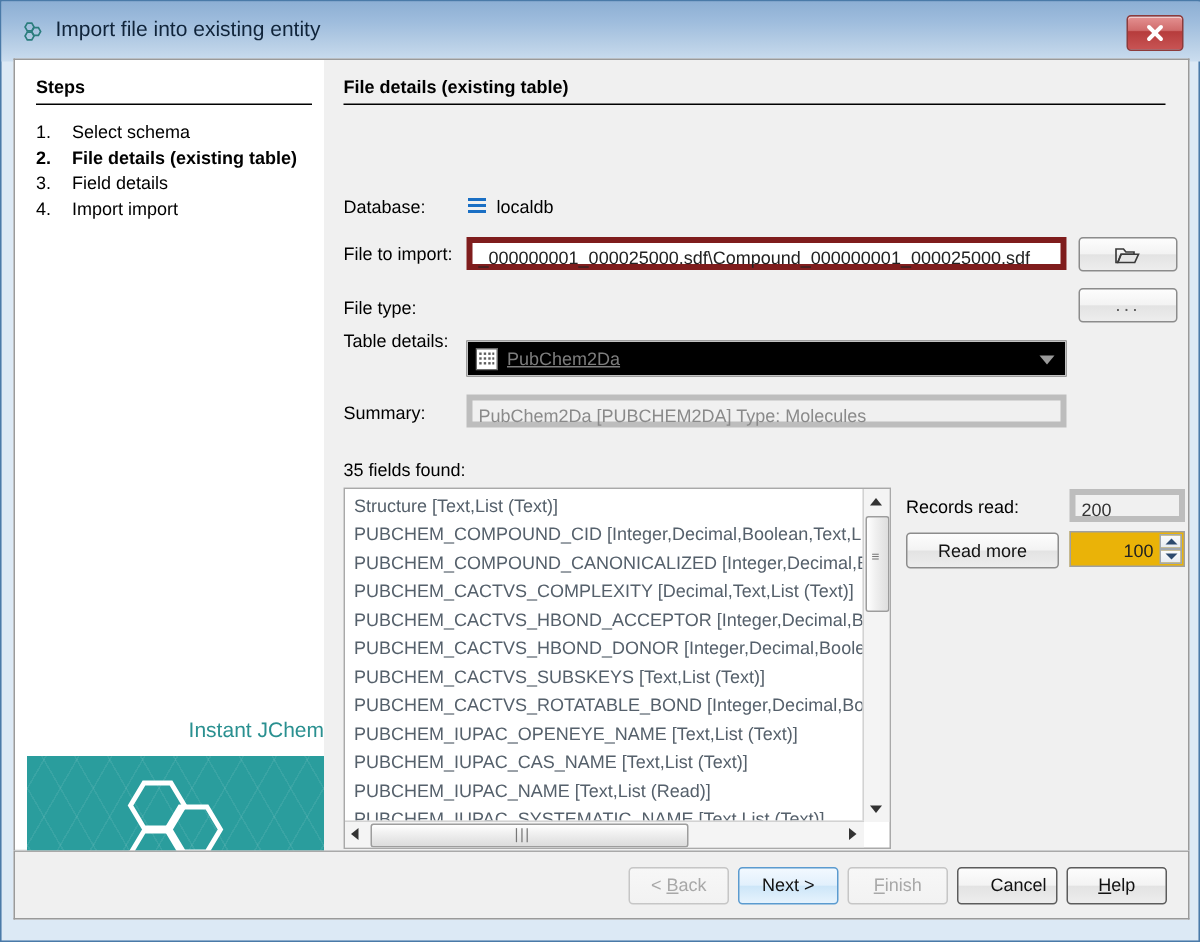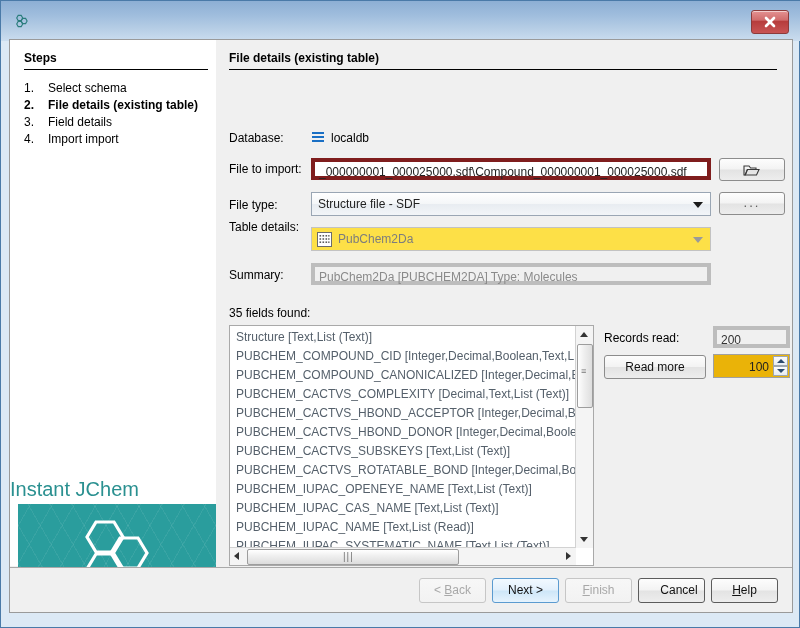--- a/index.html
+++ b/index.html
@@ -52,22 +52,22 @@
   #steps-rule{
     position:absolute;left:14px;top:29px;width:184px;height:1px;background:#000;
   }
   #steps-list{
     position:absolute;left:14px;top:40px;width:186px;
   }
   .step{position:relative;line-height:17px;padding-left:24px;font-size:12px;}
   .step .num{position:absolute;left:0;top:0;width:18px;text-align:left;}
   .step.current{font-weight:bold;}
   #logo-text{
-    position:absolute;left:0;top:438px;width:206px;text-align:left;
-    font-size:20px;color:#2a9090;
+    position:absolute;left:0;top:438px;width:206px;text-align:right;
+    font-size:14px;color:#2a9090;
   }
   #logo-panel{
     position:absolute;left:8px;top:464px;width:198px;height:98px;
     background:
       repeating-linear-gradient(60deg,rgba(255,255,255,.07) 0 1px,transparent 1px 19px),
       repeating-linear-gradient(-60deg,rgba(255,255,255,.07) 0 1px,transparent 1px 19px),
       #2a9d9d;
     overflow:hidden;
   }
   #logo-panel svg{position:absolute;left:62px;top:14px;}
@@ -85,21 +85,21 @@
     padding:0 4px;line-height:20px;height:22px;
   }
   .fld.readonly{background:#f0f0f0;color:#8a8a8a;border-color:#bdbdbd;}
   .combo{
     position:absolute;box-sizing:border-box;height:24px;
     border:1px solid #9aa6b4;
     background:linear-gradient(to bottom,#ffffff 0%,#f4f6f8 50%,#e8ecf1 51%,#f2f5f8 100%);
     font-size:12px;line-height:22px;padding:0 22px 0 6px;color:#222;
     cursor:pointer;overflow:hidden;white-space:nowrap;
   }
-  .combo.disabled{color:#7d7d7d;background:#fde047;border-color:#c2c2c2;}
+  .combo.disabled{color:#7d7d7d;background:#000000;border-color:#c2c2c2;text-decoration:underline;}
   .combo .arrow{
     position:absolute;right:7px;top:9px;width:0;height:0;
     border-left:5px solid transparent;border-right:5px solid transparent;
     border-top:6px solid #1a1a1a;
   }
   .combo.disabled .arrow{border-top-color:#9a9a9a;}
   .btn{
     position:absolute;box-sizing:border-box;
     border:1px solid #8c8c8c;border-radius:3px;
     background:linear-gradient(to bottom,#fdfdfd 0%,#f3f3f3 48%,#e3e3e3 52%,#ededed 100%);
@@ -172,20 +172,21 @@
   <div id="titlebar">
     <span id="title-icon">
       <svg width="18" height="18" viewBox="0 0 18 18">
         <g fill="none" stroke="#2b7d7d" stroke-width="1.1">
           <polygon points="5.2,3.4 8.2,3.4 9.7,6 8.2,8.6 5.2,8.6 3.7,6"></polygon>
           <polygon points="5.2,9.4 8.2,9.4 9.7,12 8.2,14.6 5.2,14.6 3.7,12"></polygon>
           <polygon points="9.6,6.4 12.6,6.4 14.1,9 12.6,11.6 9.6,11.6 8.1,9"></polygon>
         </g>
       </svg>
     </span>
+    <span id="title-text">Import file into existing entity</span>
     <div id="close-btn">
       <svg width="14" height="14" viewBox="0 0 14 14">
         <g stroke="#ffffff" stroke-width="2.6" stroke-linecap="round">
           <line x1="3" y1="3" x2="11" y2="11"></line>
           <line x1="11" y1="3" x2="3" y2="11"></line>
         </g>
       </svg>
     </div>
   </div>
 
@@ -243,24 +244,20 @@
       <div class="lbl" style="left:13px;top:122px;">File to import:</div>
       <div class="fld" style="left:95px;top:118px;width:400px;">_000000001_000025000.sdf\Compound_000000001_000025000.sdf</div>
       <div class="btn" style="left:503px;top:118px;width:66px;height:23px;">
         <svg width="18" height="14" viewBox="0 0 18 14" style="margin-top:4px">
           <path d="M1 12 L1 3 L6 3 L7.6 5 L13 5 L13 6.5 L4.4 6.5 L2.2 12 Z" fill="none" stroke="#3a3a3a" stroke-width="1.1"></path>
           <path d="M4.4 6.5 L16 6.5 L13.5 12 L2.2 12 Z" fill="none" stroke="#3a3a3a" stroke-width="1.1"></path>
         </svg>
       </div>
 
       <div class="lbl" style="left:13px;top:158px;">File type:</div>
-      <div class="combo" style="left:95px;top:152px;width:400px;">
-        <span>Structure file - SDF</span>
-        <span class="arrow"></span>
-      </div>
       <div class="btn" style="left:503px;top:152px;width:66px;height:23px;line-height:20px;color:#5c5c5c;letter-spacing:2px;font-size:13px;">...</div>
 
       <div class="lbl" style="left:13px;top:180px;">Table details:</div>
       <div class="combo disabled" style="left:95px;top:187px;width:400px;padding-left:26px;">
         <span style="position:absolute;left:5px;top:4px;">
           <svg width="15" height="15" viewBox="0 0 15 15">
             <rect x="0.5" y="0.5" width="14" height="14" fill="#ffffff" stroke="#6b6b6b"></rect>
             <g fill="#5c5c5c">
               <rect x="2.5" y="3" width="1.6" height="1.6"></rect>
                 <rect x="5.5" y="3" width="1.6" height="1.6"></rect>

